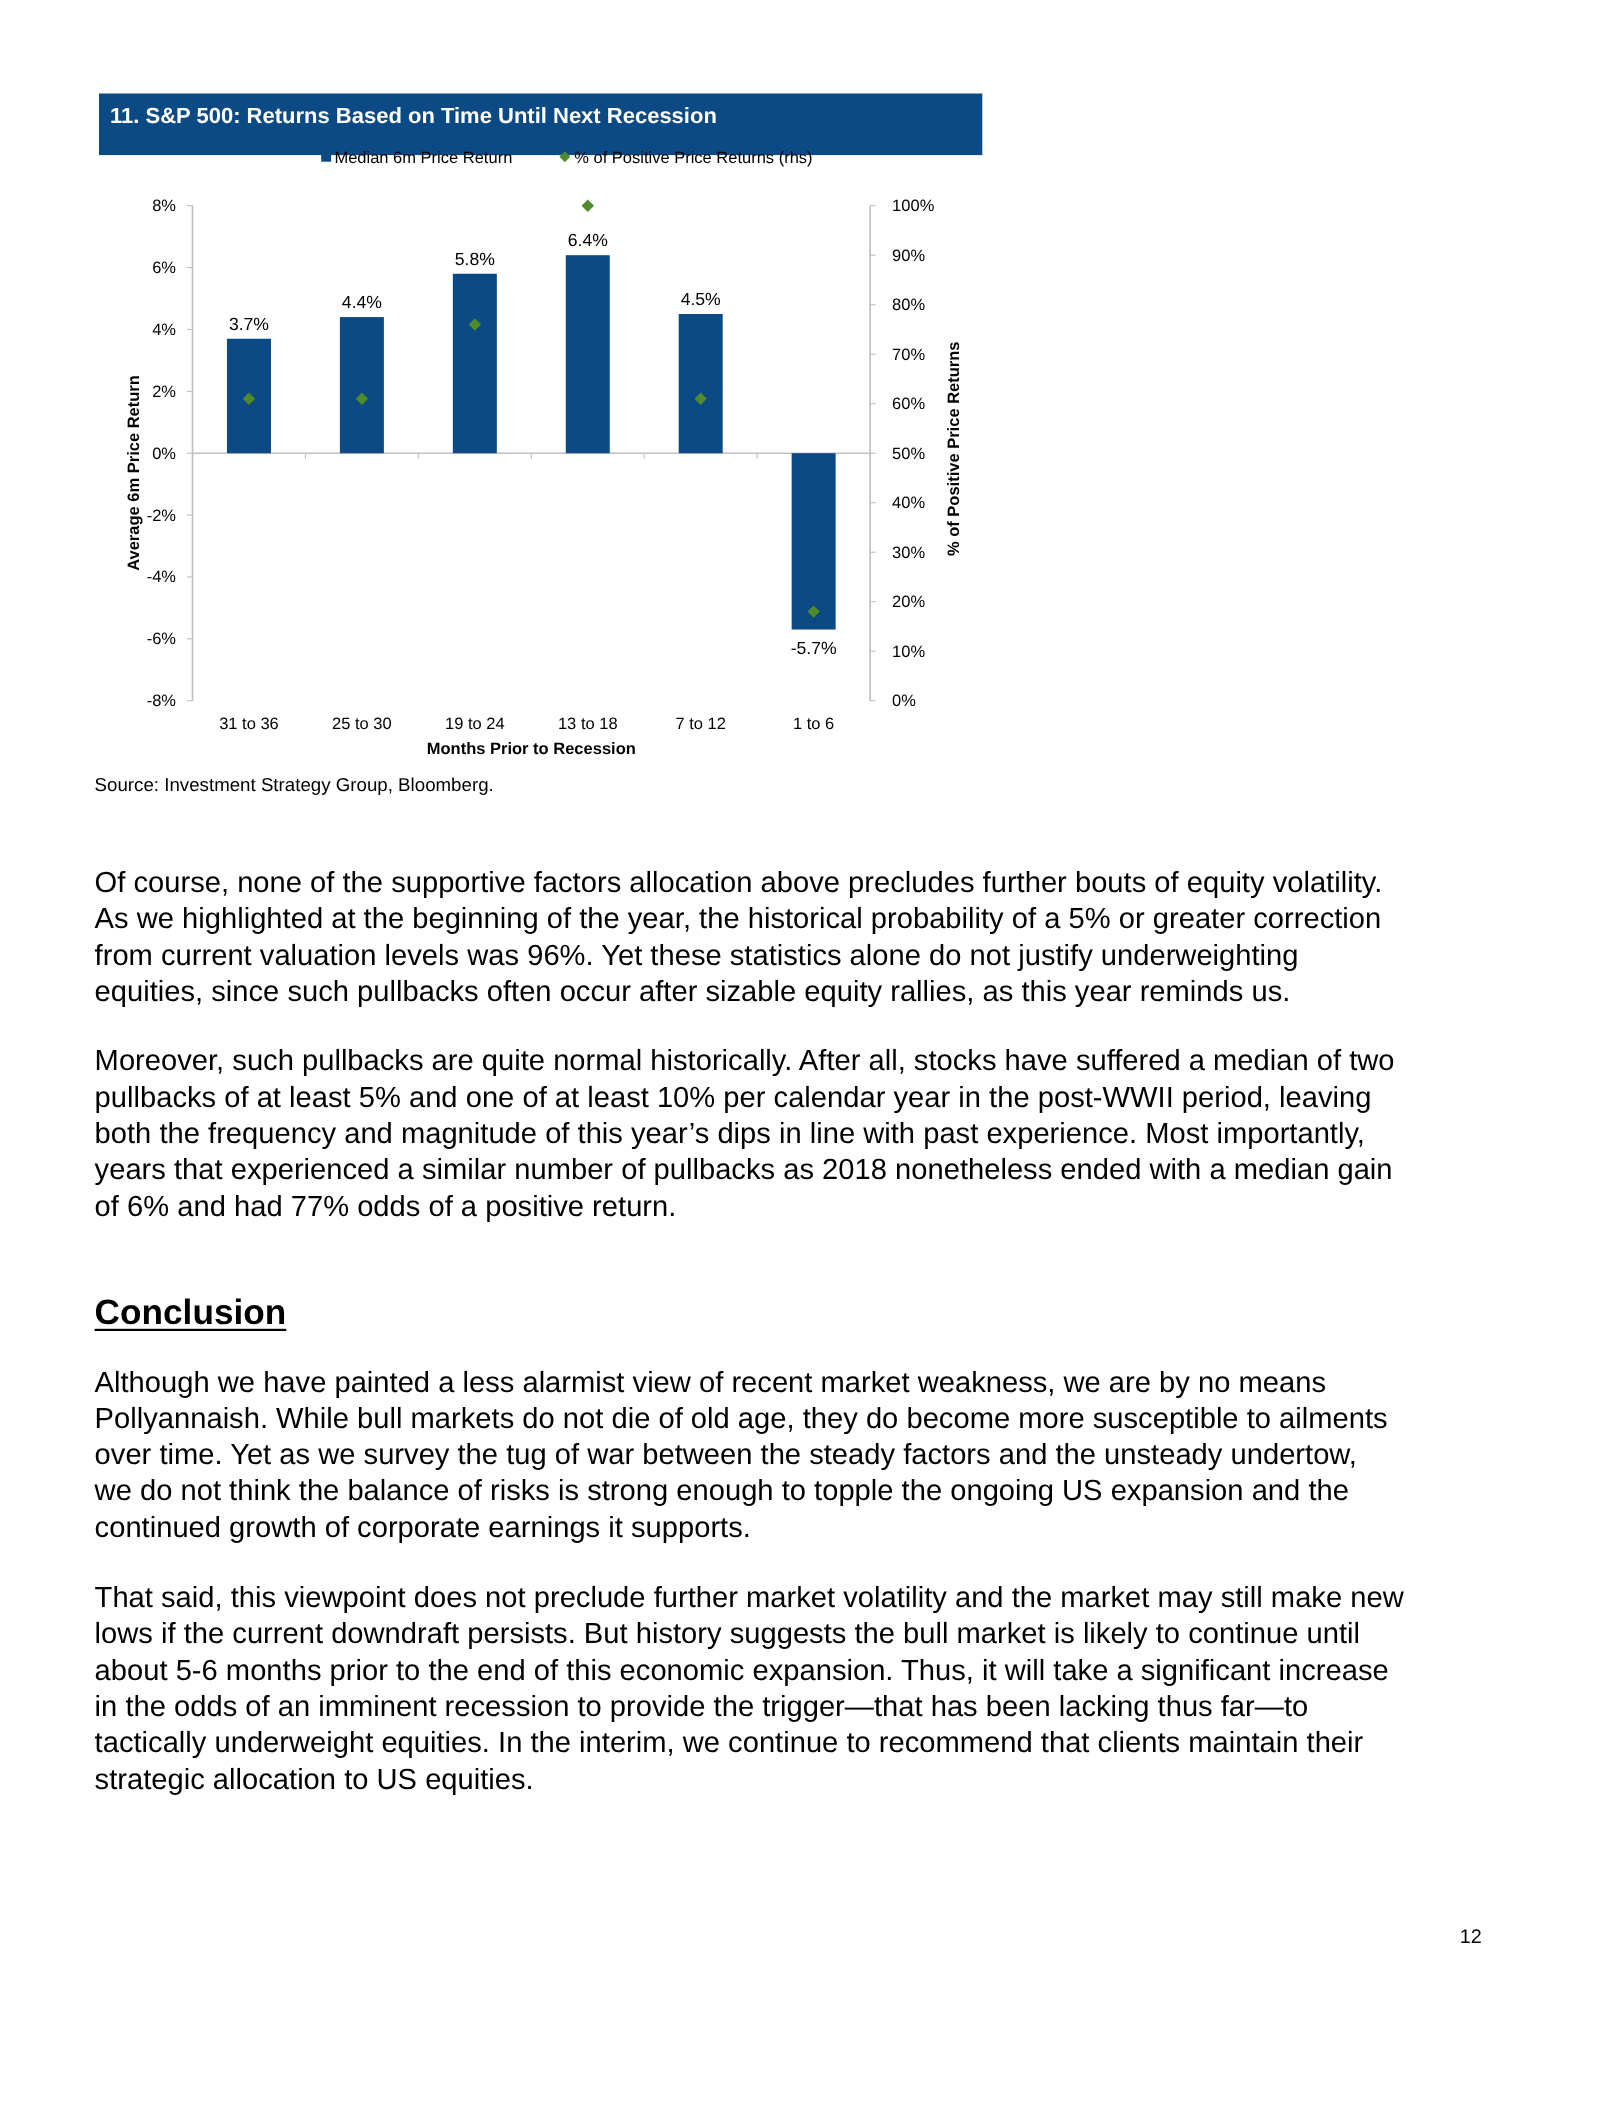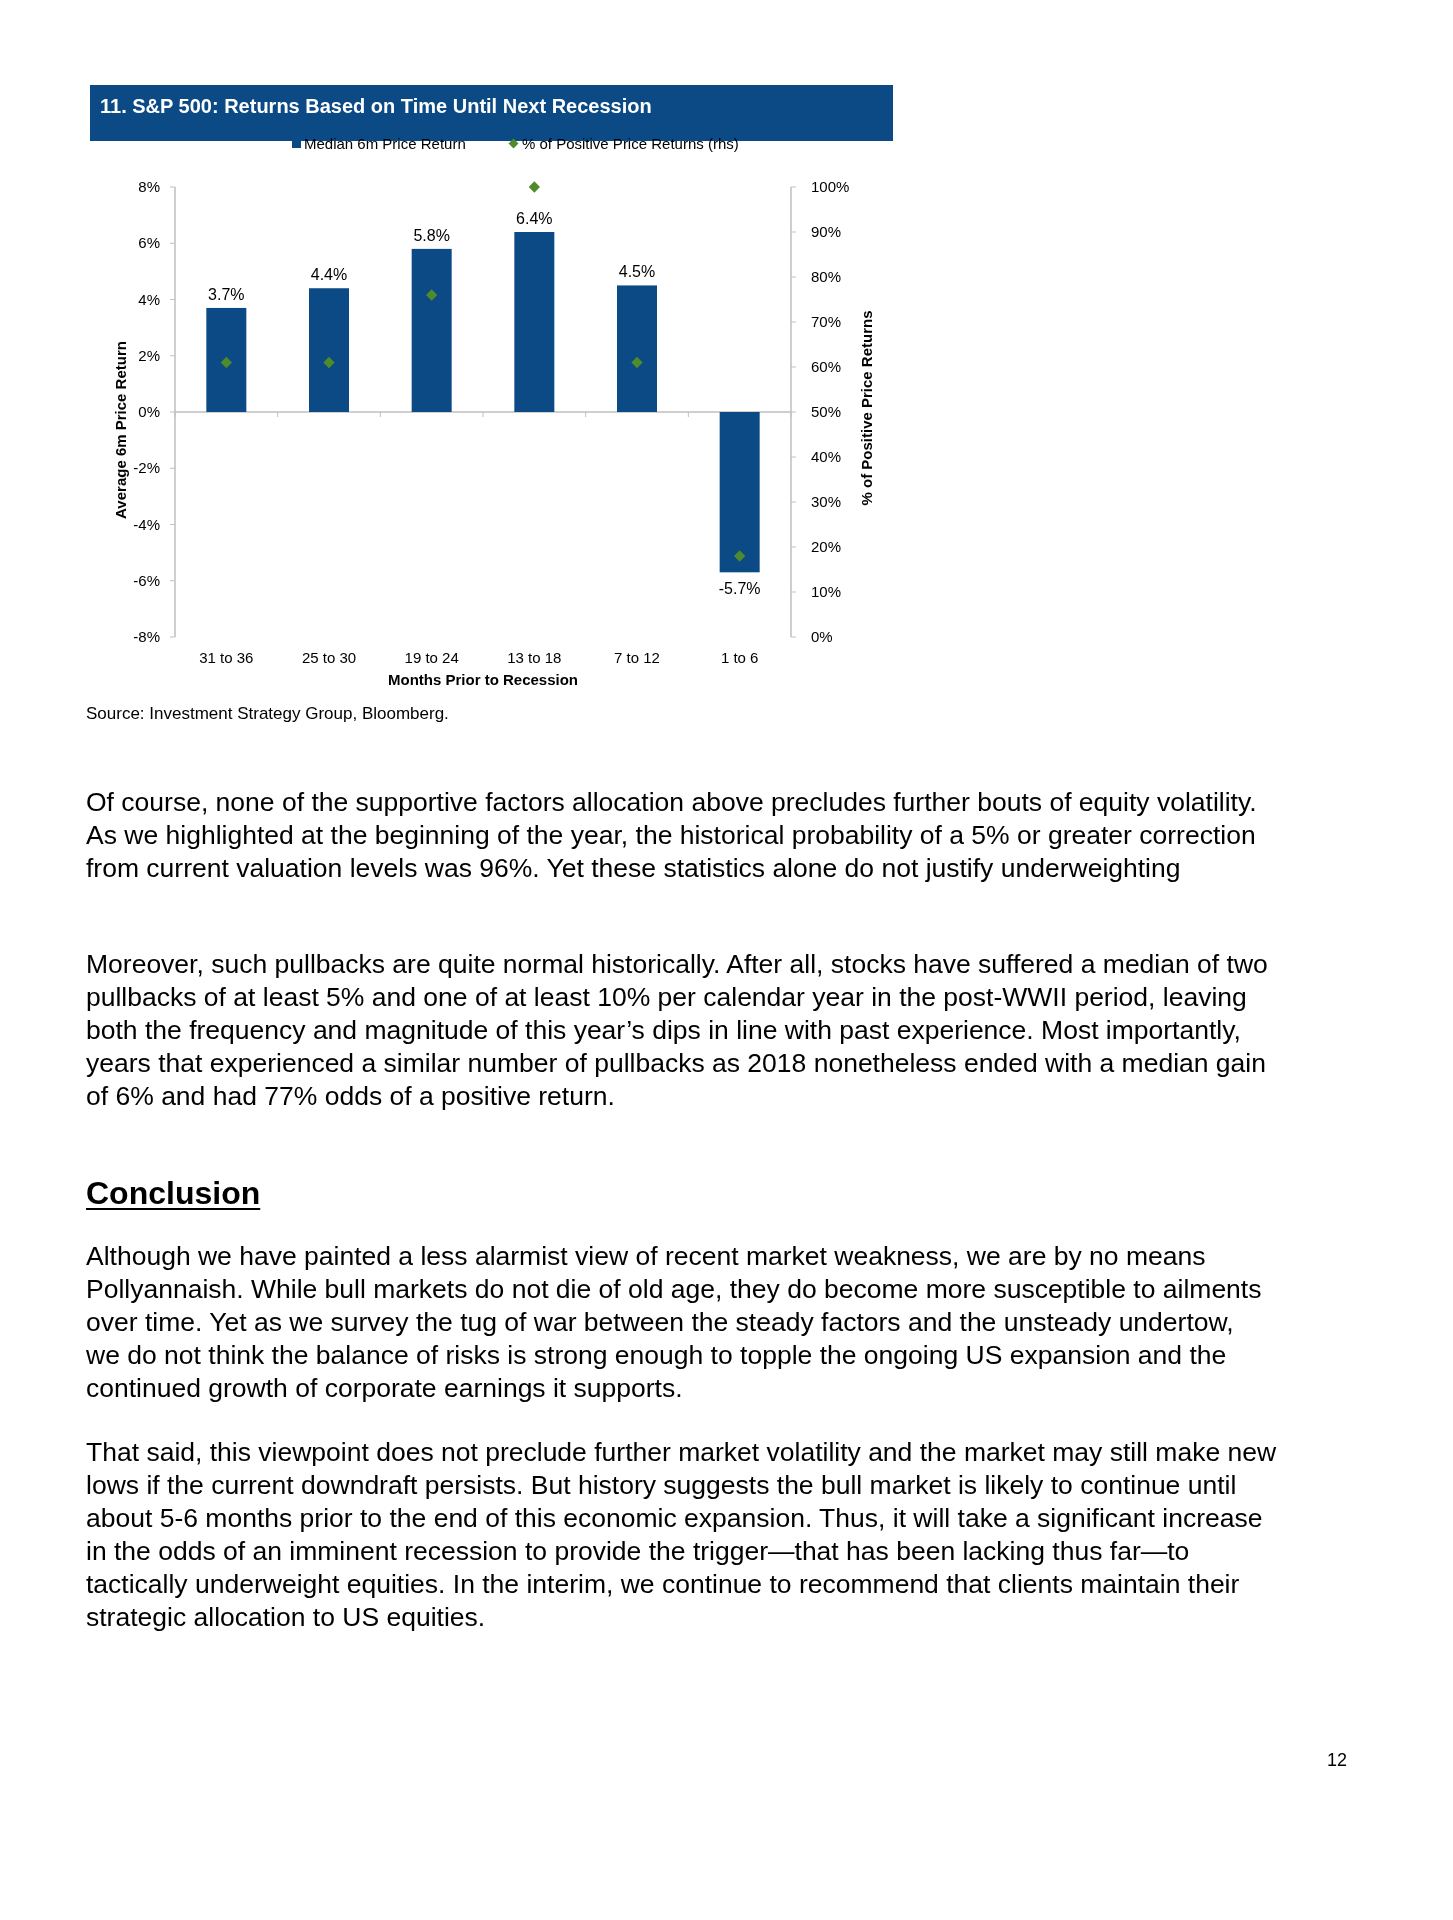--- a/index.html
+++ b/index.html
@@ -125,20 +125,21 @@
       <text x="739.6666666666667" y="663" text-anchor="middle" class="tick-label">1 to 6</text>
     </g>
 </svg>
 
 <div class="source">Source: Investment Strategy Group, Bloomberg.</div>
 
 <div class="body-text" style="top:786px;">
   <div>Of course, none of the supportive factors allocation above precludes further bouts of equity volatility.</div>
   <div>As we highlighted at the beginning of the year, the historical probability of a 5% or greater correction</div>
   <div>from current valuation levels was 96%. Yet these statistics alone do not justify underweighting</div>
+  <div>equities, since such pullbacks often occur after sizable equity rallies, as this year reminds us.</div>
 </div>
 
 <div class="body-text" style="top:948px;">
   <div>Moreover, such pullbacks are quite normal historically. After all, stocks have suffered a median of two</div>
   <div>pullbacks of at least 5% and one of at least 10% per calendar year in the post-WWII period, leaving</div>
   <div>both the frequency and magnitude of this year’s dips in line with past experience. Most importantly,</div>
   <div>years that experienced a similar number of pullbacks as 2018 nonetheless ended with a median gain</div>
   <div>of 6% and had 77% odds of a positive return.</div>
 </div>
 

